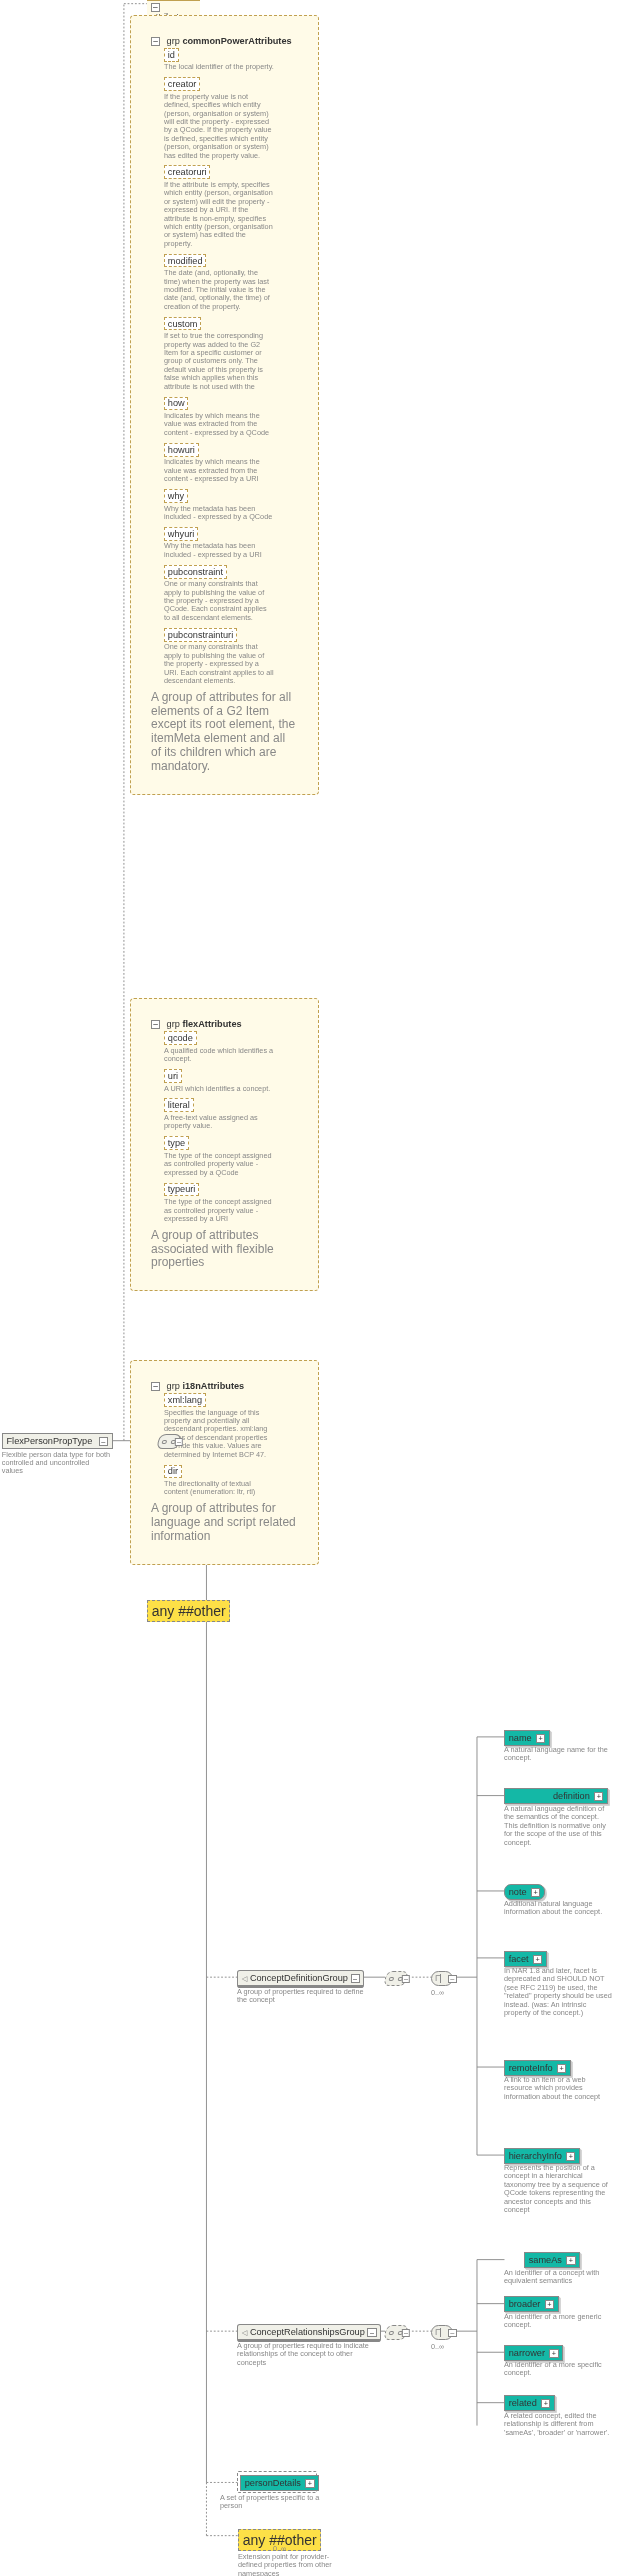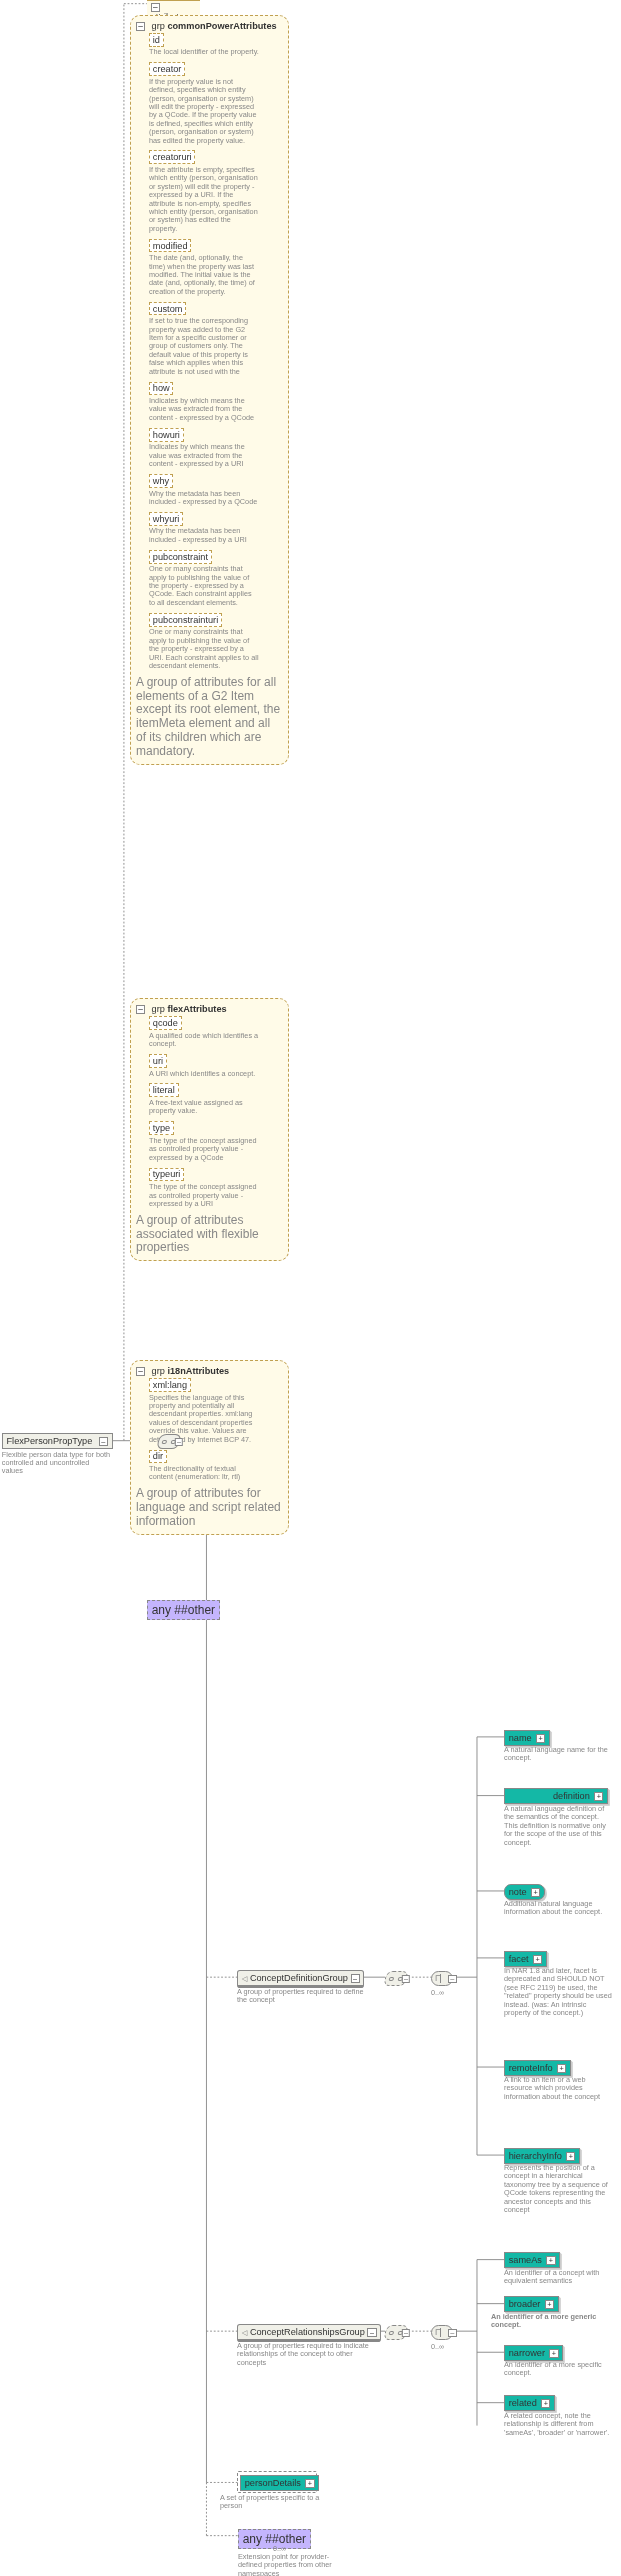--- a/index.html
+++ b/index.html
@@ -33,22 +33,22 @@
     position: absolute;
     font-size: 7.3px;
     color: #888;
     max-width: 101px;
     line-height: 1.1;
   }
   .group-box {
     position: absolute;
     border: 0.9px solid #c0a050;
     background: #fffbe8;
-    border-radius: 10px;
-    padding: 5px;
+    border-radius: 4px;
+    padding: 20px;
   }
   .group-box.dashed { border-style: dashed; }
   .group-title {
     font-size: 9.2px;
     color: #333;
     margin-bottom: 1.8px;
   }
   .group-title .minus {
     display: inline-block;
     width: 7.3px; height: 7.3px;
@@ -77,23 +77,23 @@
   }
   .group-desc {
     font-size: 12px;
     color: #888;
     line-height: 1.15;
     margin-top: 3.7px;
   }
   .any-box {
     position: absolute;
     border: 0.9px dashed #888;
-    background: #c4b5fd;
+    background: #fde047;
     padding: 1.8px 3.7px;
-    font-size: 12px;
+    font-size: 14px;
     color: #333;
   }
   .el-box {
     position: absolute;
     border: 0.9px solid #888;
     background: #14b8a6;
     padding: 1.8px 3.7px;
     font-size: 9.2px;
     color: #333;
     box-shadow: 0.9px 0.9px 0 #ccc, 1.8px 1.8px 0 #ccc;
@@ -368,40 +368,40 @@
 
 <div class="connector-sym dashed" style="left:385px; top:2325px;">
   <span class="min">–</span>
 </div>
 <div class="choice-sym" style="left:431px; top:2325px;">
   <span class="min">–</span>
 </div>
 <div class="occ" style="left:431px; top:2342px;">0..∞</div>
 
 <div id="crg-els">
-      <div class="el-box" style="left:504px; top:2252px;">
+      <div class="el-box" style="left:524px; top:2252px;">
        <span>sameAs</span>
        <span class="plus">+</span>
      </div>
      <div class="el-desc" style="left:504px; top:2269px;">An identifier of a concept with equivalent semantics</div>
       <div class="el-box" style="left:504px; top:2296px;">
        <span>broader</span>
        <span class="plus">+</span>
      </div>
-     <div class="el-desc" style="left:491px; top:2313px;font-weight:bold;">An identifier of a more generic concept.</div>
+     <div class="el-desc" style="left:504px; top:2313px;">An identifier of a more generic concept.</div>
       <div class="el-box" style="left:504px; top:2345px;">
        <span>narrower</span>
        <span class="plus">+</span>
      </div>
      <div class="el-desc" style="left:504px; top:2361px;">An identifier of a more specific concept.</div>
       <div class="el-box" style="left:504px; top:2395px;">
        <span>related</span>
        <span class="plus">+</span>
      </div>
-     <div class="el-desc" style="left:504px; top:2412px;">A related concept, note the relationship is different from 'sameAs', 'broader' or 'narrower'.</div>
+     <div class="el-desc" style="left:504px; top:2412px;">A related concept, edited the relationship is different from 'sameAs', 'broader' or 'narrower'.</div>
     </div>
 
 <div class="dashed-outer" style="left:237px; top:2471px; width:78px; height:20px;"></div>
 <div class="el-box" style="left:240px; top:2475px; border-style:solid; box-shadow:none">
   <span>personDetails</span>
   <span class="plus">+</span>
 </div>
 <div class="el-desc" style="left:220px; top:2494px;">A set of properties specific to a person</div>
 
 <div class="any-box" style="left:238px; top:2529px;">any ##other</div>

